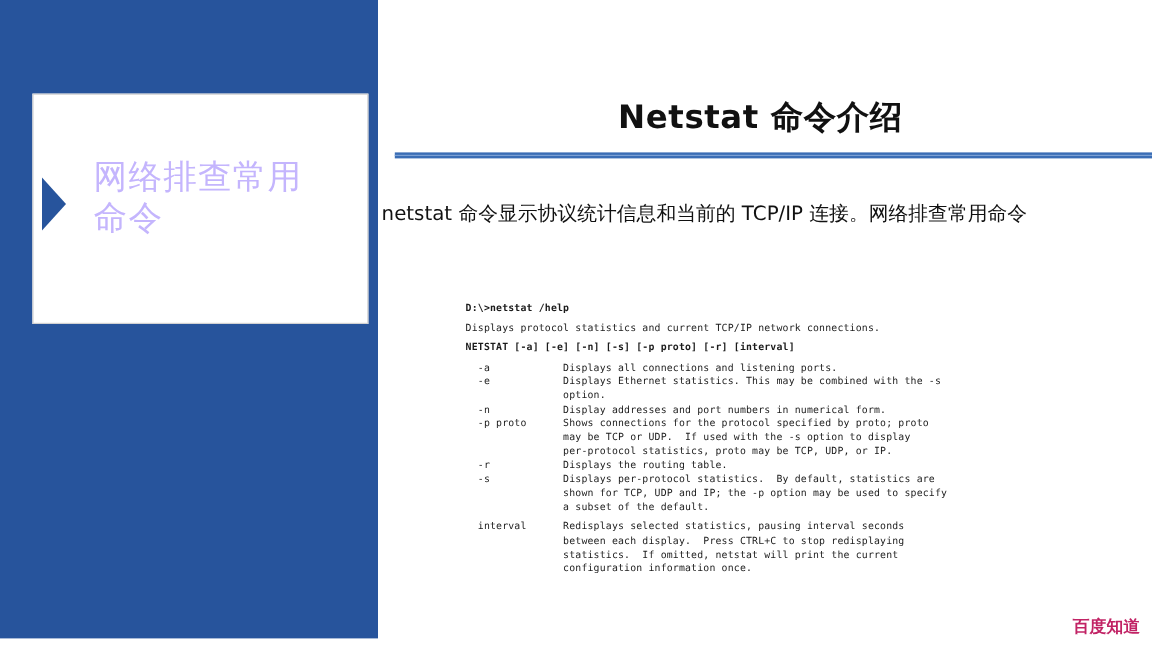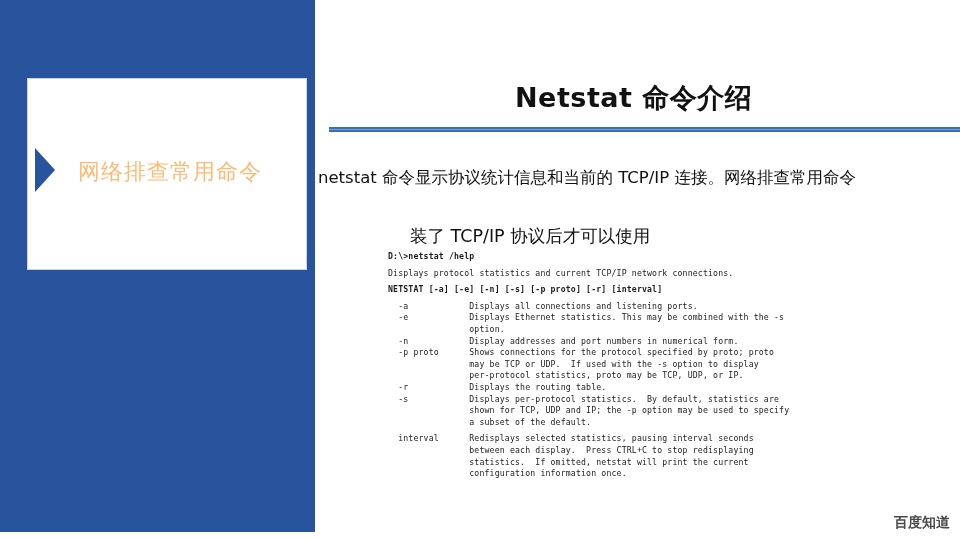--- a/index.html
+++ b/index.html
@@ -45,25 +45,25 @@
     top: 148px;
     width: 0;
     height: 0;
     border-top: 22px solid transparent;
     border-bottom: 22px solid transparent;
     border-left: 20px solid #27549c;
   }
   .left-card-title {
     position: absolute;
     left: 78px;
-    top: 155px;
+    top: 131px;
     width: 200px;
-    font-size: 22px;
+    font-size: 28px;
     line-height: 34px;
-    color: #fdba74;
+    color: #c4b5fd;
     font-family: "DejaVu Sans", "Liberation Sans", sans-serif;
     letter-spacing: 1px;
   }
   
   .content {
     position: absolute;
     left: 315px;
     top: 0;
     width: 645px;
     height: 540px;
@@ -140,21 +140,21 @@
   }
   .console .spacer {
     height: 5px;
   }
   
   .watermark {
     position: absolute;
     right: 10px;
     bottom: 8px;
     font-size: 14px;
-    color: #404040;
+    color: #be185d;
     font-family: "DejaVu Sans", "Liberation Sans", sans-serif;
     font-weight: bold;
     opacity: 0.95;
   }
   .bottom-strip {
     position: absolute;
     left: 0;
     bottom: 0;
     width: 960px;
     height: 8px;
@@ -175,21 +175,20 @@
   <div class="content">
 
     <div class="doc-title">Netstat 命令介绍</div>
 
     <div class="title-rule">
       <div class="title-rule-inner"></div>
     </div>
 
     <div class="para1"><b>netstat</b><span> 命令显示协议统计信息和当前的 TCP/IP 连接。网络排查常用命令</span></div>
 
-    <div class="para2">装了 TCP/IP 协议后才可以使用</div>
 
     <div class="console"><div class="line bold">D:\&gt;netstat /help</div><div class="spacer"></div><div class="line">Displays protocol statistics and current TCP/IP network connections.</div><div class="spacer"></div><div class="line bold">NETSTAT [-a] [-e] [-n] [-s] [-p proto] [-r] [interval]</div><div class="spacer"></div><div class="line">  -a            Displays all connections and listening ports.</div><div class="line">  -e            Displays Ethernet statistics. This may be combined with the -s</div><div class="line">                option.</div><div class="line">  -n            Display addresses and port numbers in numerical form.</div><div class="line">  -p proto      Shows connections for the protocol specified by proto; proto</div><div class="line">                may be TCP or UDP.  If used with the -s option to display</div><div class="line">                per-protocol statistics, proto may be TCP, UDP, or IP.</div><div class="line">  -r            Displays the routing table.</div><div class="line">  -s            Displays per-protocol statistics.  By default, statistics are</div><div class="line">                shown for TCP, UDP and IP; the -p option may be used to specify</div><div class="line">                a subset of the default.</div><div class="spacer"></div><div class="line">  interval      Redisplays selected statistics, pausing interval seconds</div><div class="line">                between each display.  Press CTRL+C to stop redisplaying</div><div class="line">                statistics.  If omitted, netstat will print the current</div><div class="line">                configuration information once.</div></div>
 
     <div class="watermark">百度知道</div>
   </div>
 
   <div class="bottom-strip"></div>
 </div>
 
 </body></html>

